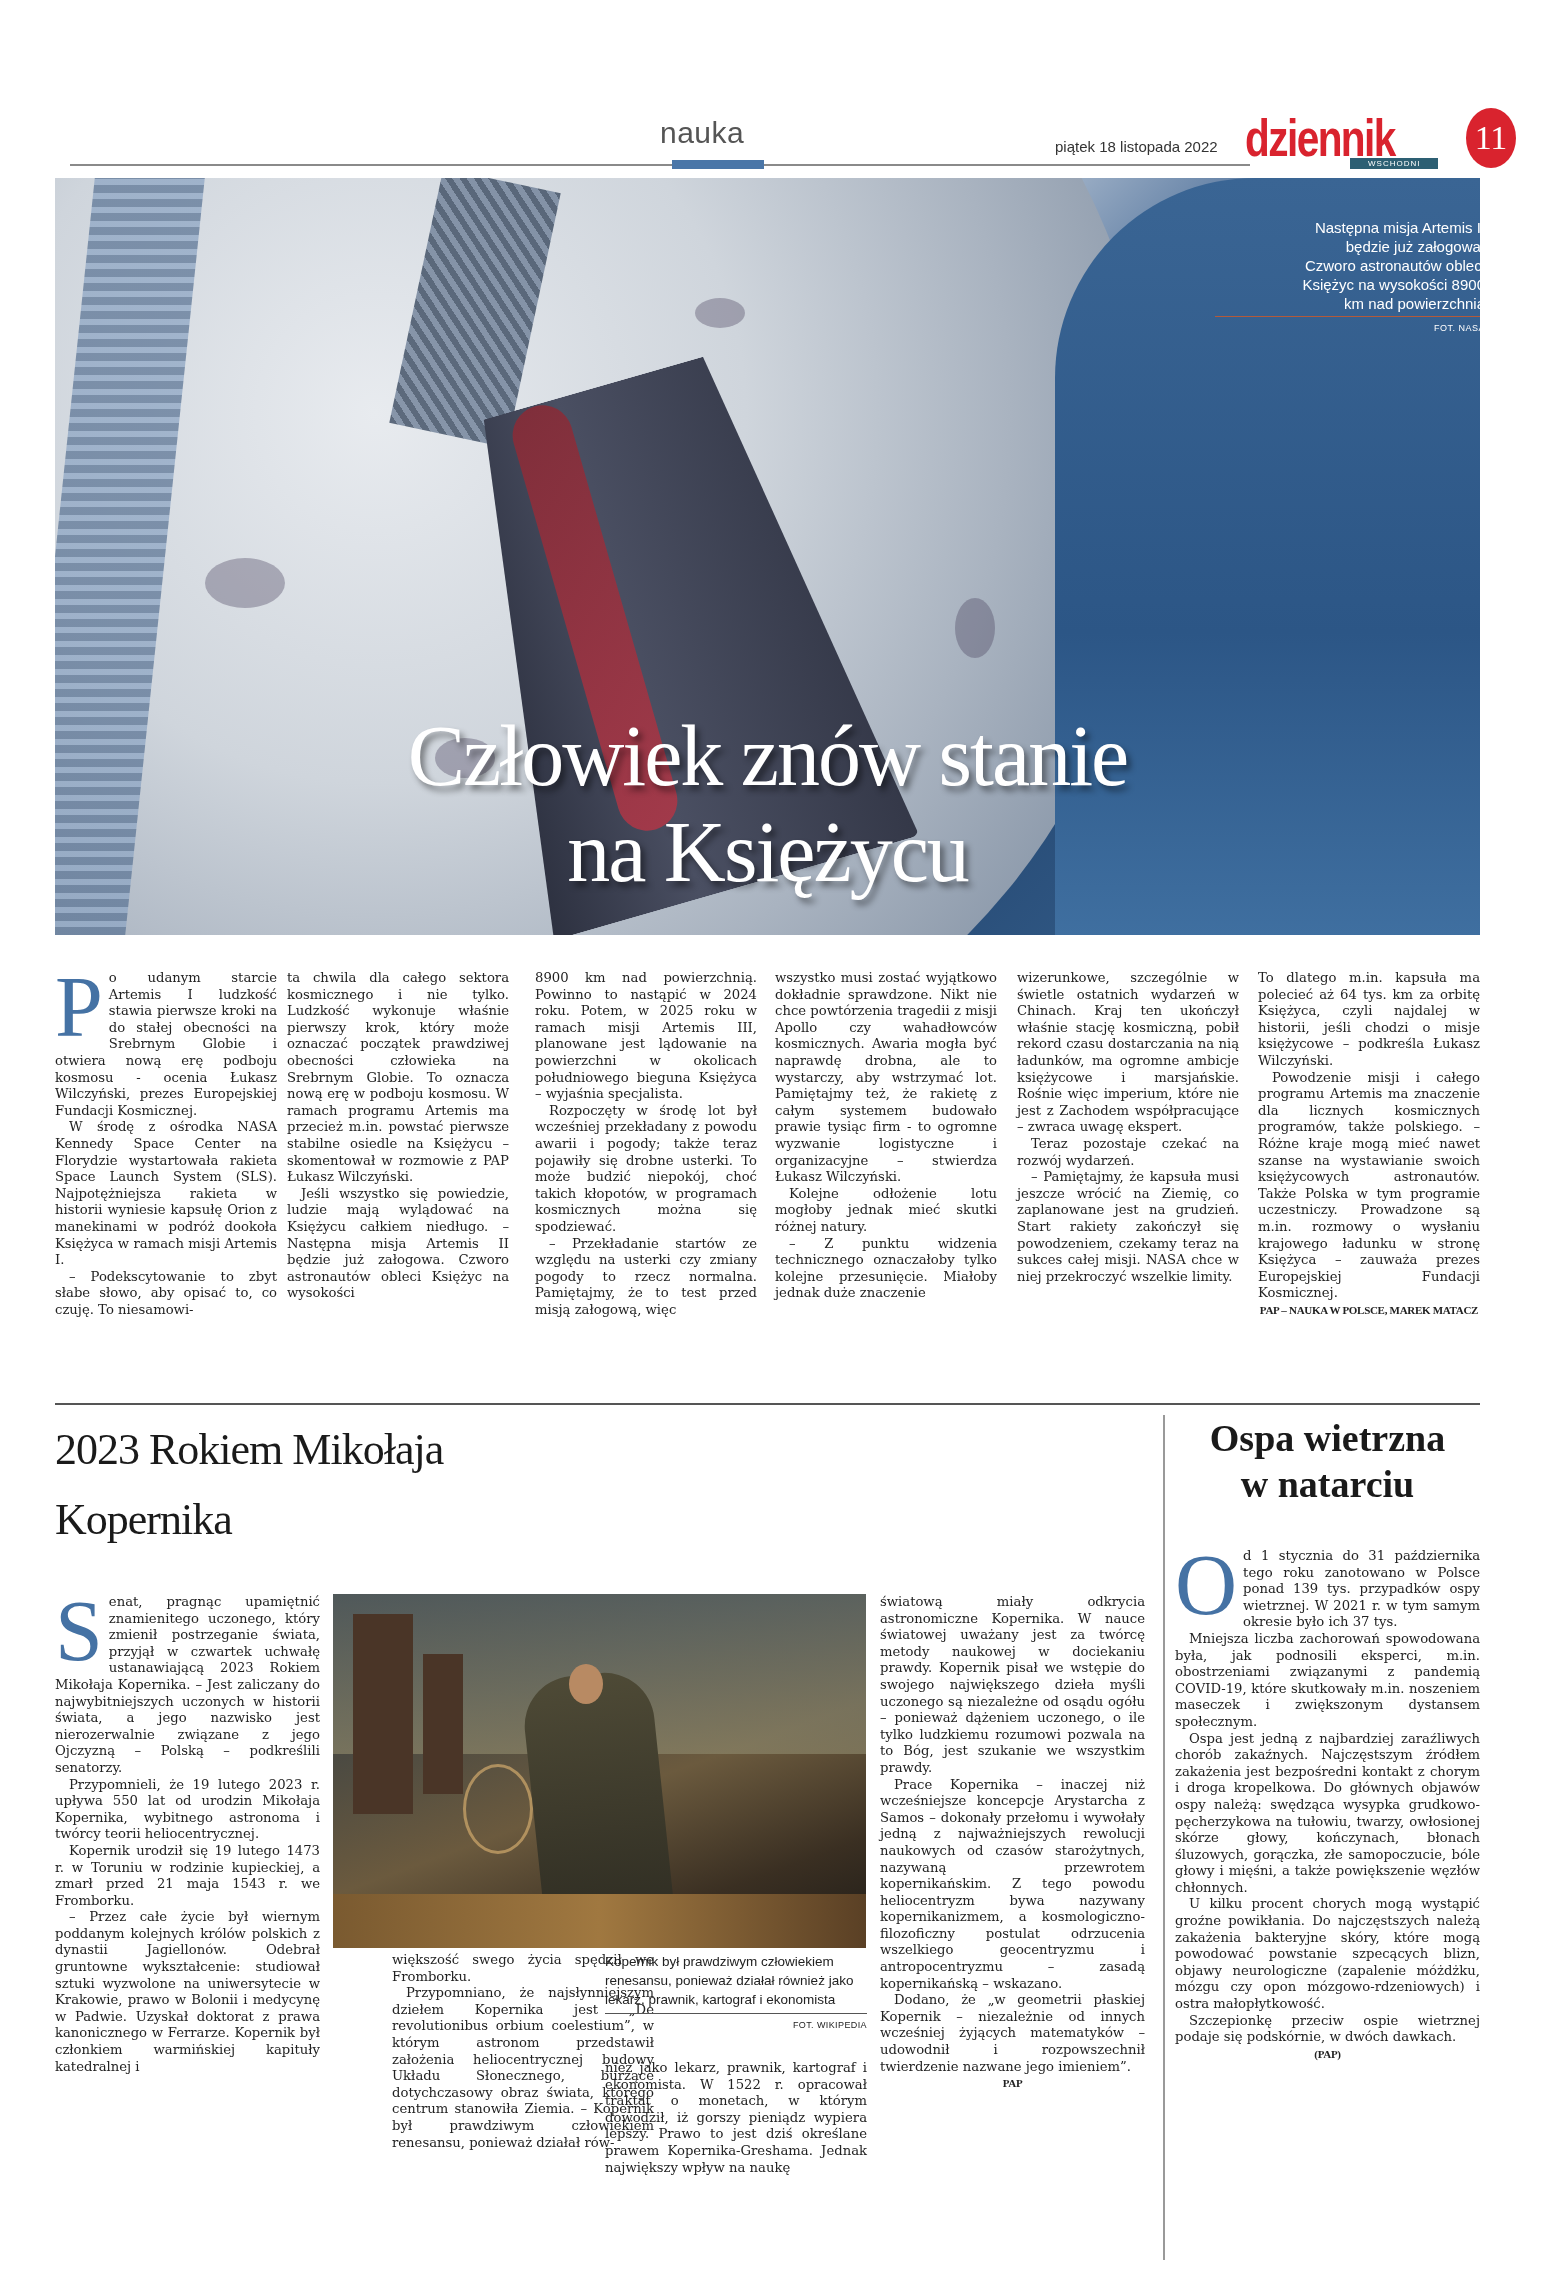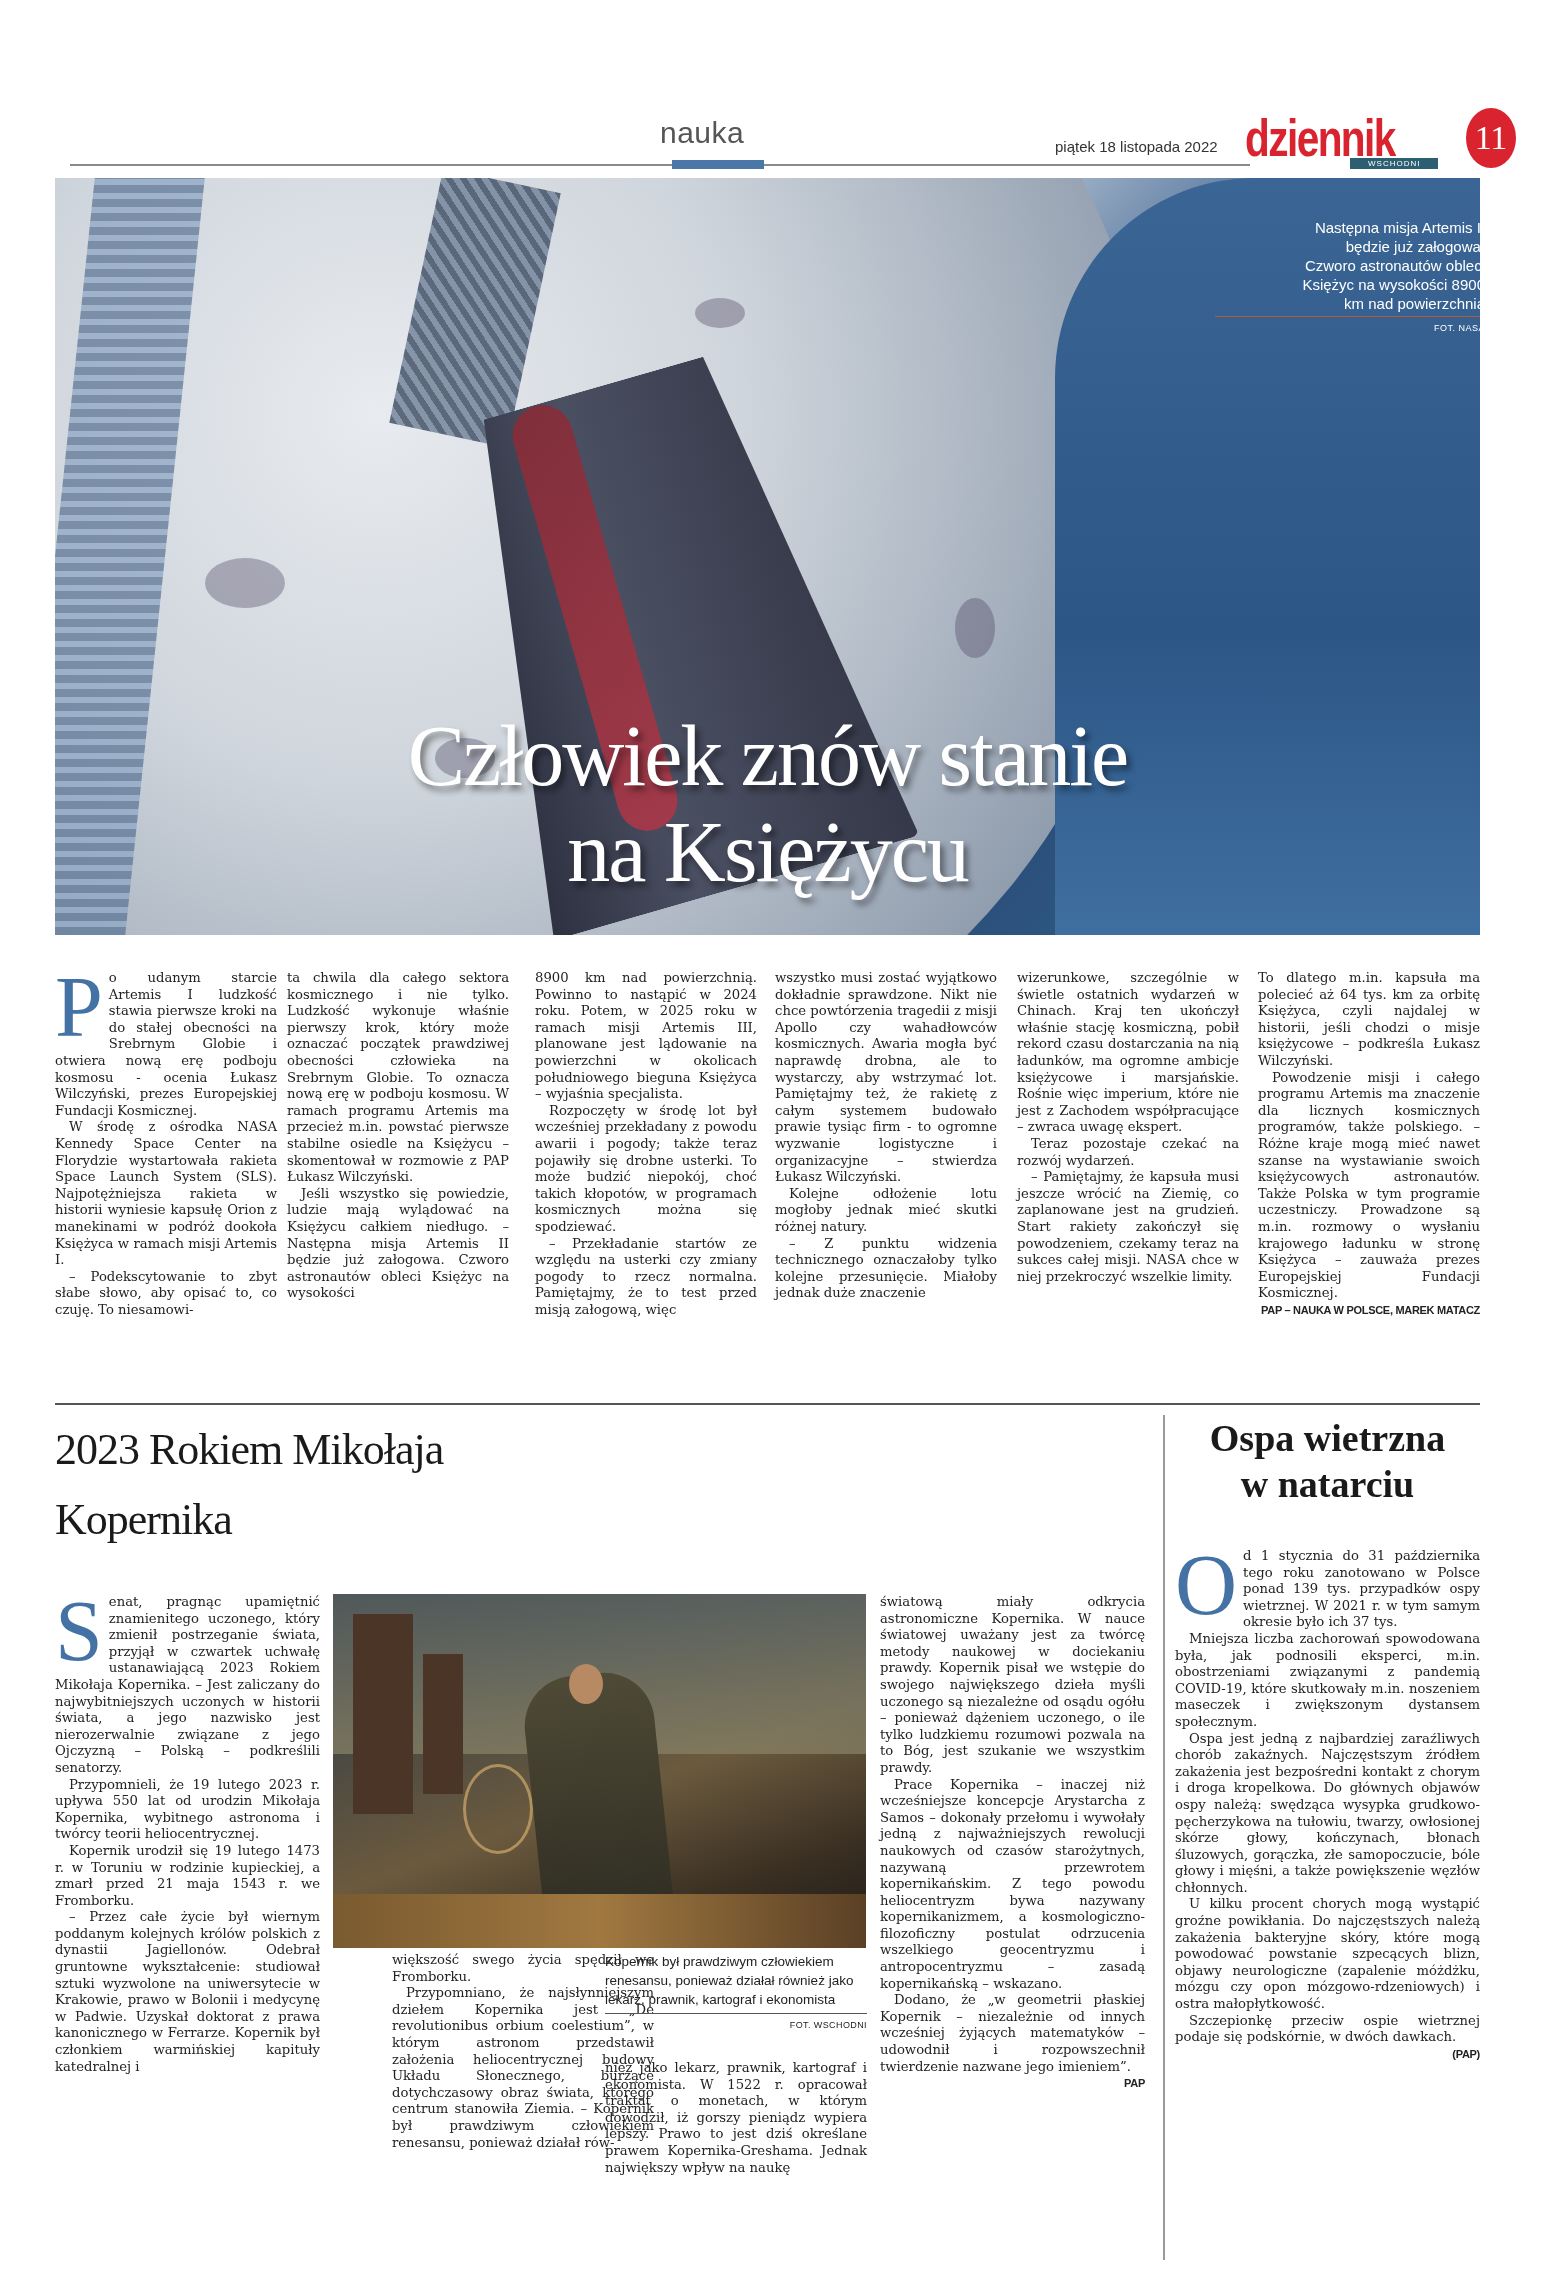--- a/index.html
+++ b/index.html
@@ -31,21 +31,21 @@
   .hero .caption { position: absolute; left: 1130px; top: 40px; width: 300px; text-align: right; font-family: "Liberation Sans", sans-serif; font-size: 15px; line-height: 19px; color: #ffffff; }
   .hero .caption-rule { height: 1px; background: #b35a3a; margin: 3px 0 2px 30px; }
   .hero .credit { font-size: 9px; letter-spacing: 0.5px; }
   .hero .title { position: absolute; left: 0; top: 530px; width: 1425px; text-align: center; font-family: "Liberation Serif", serif; color: #ffffff; font-size: 86px; line-height: 96px; text-shadow: 4px 5px 6px rgba(0,0,0,0.45); letter-spacing: -2px; }
 
   
   .article { position: absolute; font-family: "DejaVu Serif", serif; font-size: 13.2px; line-height: 16.6px; color: #222; text-align: justify; hyphens: auto; }
   .article p { text-indent: 14px; }
   .article p.first { text-indent: 0; }
   .dropcap { float: left; font-family: "Liberation Serif", serif; color: #4572a4; font-size: 86px; line-height: 70px; margin: 2px 6px 0 0; }
-  .byline { font-family: Liberation Sans, sans-serif; font-weight: bold; font-size: 11px; text-align: right; letter-spacing: -0.3px; }
+  .byline { font-family: Liberation Serif, serif; font-weight: bold; font-size: 11px; text-align: center; letter-spacing: -0.3px; }
 
   .col { position: absolute; top: 0; }
 
   .divider-h { position: absolute; left: 55px; top: 1403px; width: 1425px; height: 2px; background: #555; }
   .divider-v { position: absolute; left: 1163px; top: 1415px; width: 2px; height: 845px; background: #999; }
 
   .heading2 { position: absolute; left: 55px; top: 1415px; width: 1100px; font-family: "Liberation Serif", serif; font-size: 44px; line-height: 70px; color: #1a1a1a; letter-spacing: -1px; }
   .heading3 { position: absolute; left: 1175px; top: 1415px; width: 305px; text-align: center; font-family: "Liberation Serif", serif; font-weight: bold; font-size: 38px; line-height: 46px; color: #1a1a1a; }
 
   .painting { position: absolute; left: 333px; top: 1594px; width: 533px; height: 354px; overflow: hidden;
@@ -162,21 +162,21 @@
 </div>
 
 <div class="article" style="left:352px;top:1952px;width:262px;margin-left:40px;">
   <p class="first">większość swego życia spędził we Fromborku.</p>
   <p>Przypomniano, że najsłynniejszym dziełem Kopernika jest „De revolutionibus orbium coelestium”, w którym astronom przedstawił założenia heliocentrycznej budowy Układu Słonecznego, burzące dotychczasowy obraz świata, którego centrum stanowiła Ziemia. – Kopernik był prawdziwym człowiekiem renesansu, ponieważ działał rów-</p>
 </div>
 
 <div class="photo-caption">
   <div>Kopernik był prawdziwym człowiekiem renesansu, ponieważ działał również jako lekarz, prawnik, kartograf i ekonomista</div>
   <div class="rule"></div>
-  <div class="credit">FOT. WSCHODNI</div>
+  <div class="credit">FOT. WIKIPEDIA</div>
 </div>
 
 <div class="article" style="left:605px;top:2060px;width:262px;">
   <p class="first">nież jako lekarz, prawnik, kartograf i ekonomista. W 1522 r. opracował traktat o monetach, w którym dowodził, iż gorszy pieniądz wypiera lepszy. Prawo to jest dziś określane prawem Kopernika-Greshama. Jednak największy wpływ na naukę</p>
 </div>
 
 <div class="article" style="left:880px;top:1594px;width:265px;">
   <p class="first">światową miały odkrycia astronomiczne Kopernika. W nauce światowej uważany jest za twórcę metody naukowej w dociekaniu prawdy. Kopernik pisał we wstępie do swojego największego dzieła myśli uczonego są niezależne od osądu ogółu – ponieważ dążeniem uczonego, o ile tylko ludzkiemu rozumowi pozwala na to Bóg, jest szukanie we wszystkim prawdy.</p>
   <p>Prace Kopernika – inaczej niż wcześniejsze koncepcje Arystarcha z Samos – dokonały przełomu i wywołały jedną z najważniejszych rewolucji naukowych od czasów starożytnych, nazywaną przewrotem kopernikańskim. Z tego powodu heliocentryzm bywa nazywany kopernikanizmem, a kosmologiczno-filozoficzny postulat odrzucenia wszelkiego geocentryzmu i antropocentryzmu – zasadą kopernikańską – wskazano.</p>
   <p>Dodano, że „w geometrii płaskiej Kopernik – niezależnie od innych wcześniej żyjących matematyków – udowodnił i rozpowszechnił twierdzenie nazwane jego imieniem”.</p>

